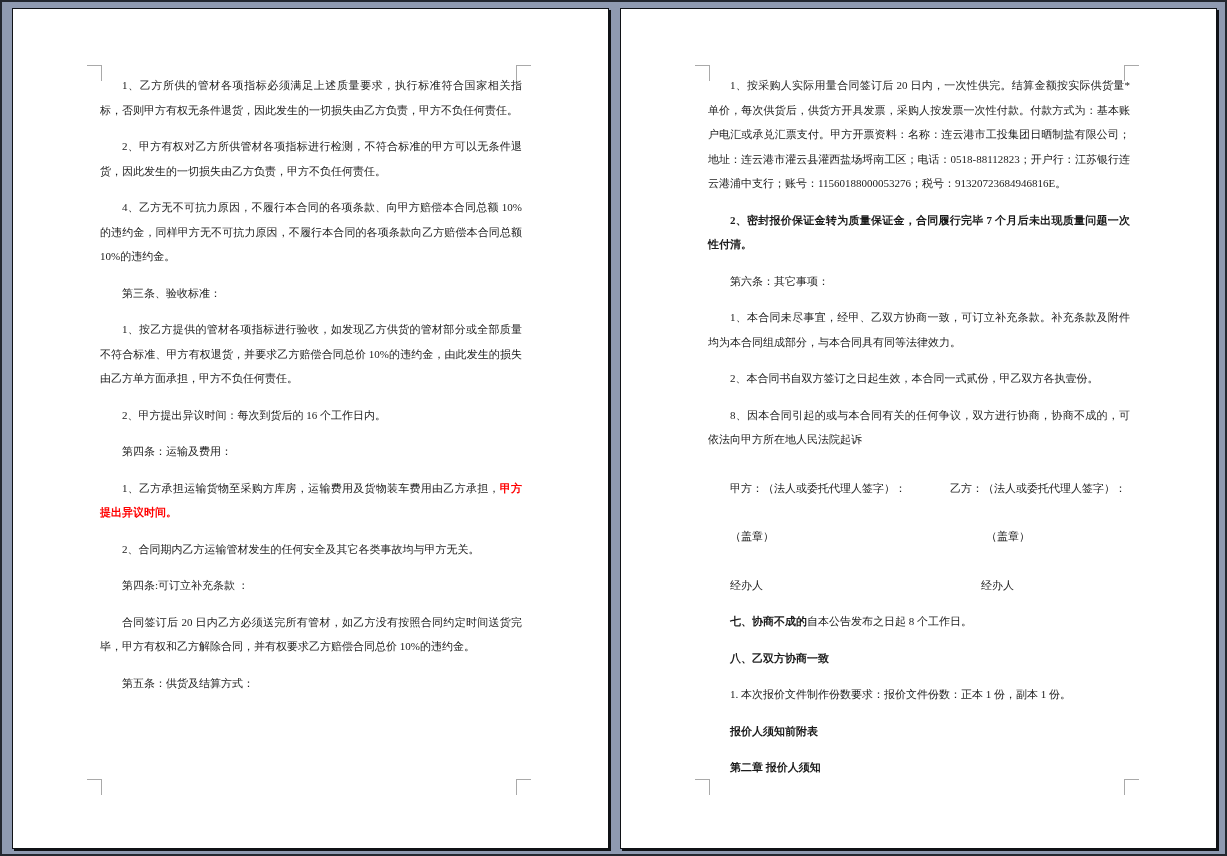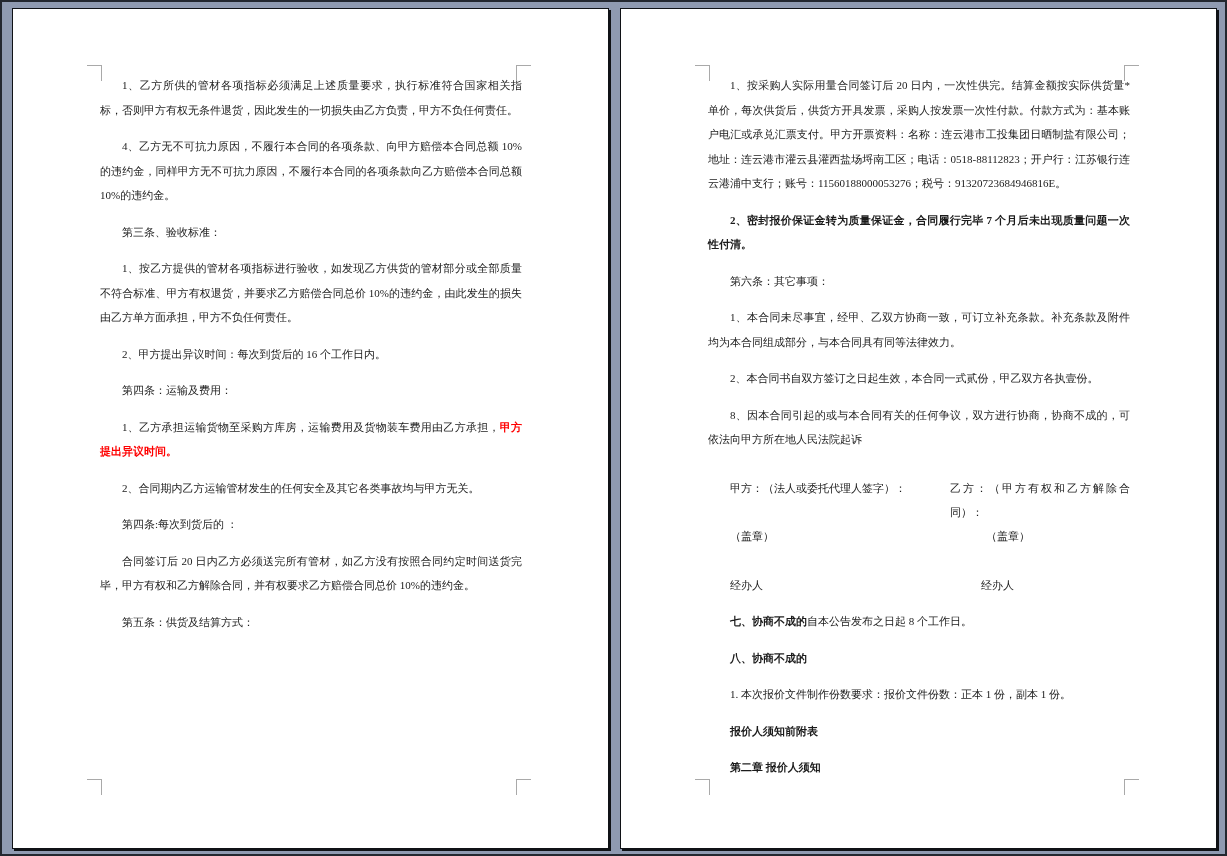--- a/index.html
+++ b/index.html
@@ -52,47 +52,48 @@
 </head>
 <body>
 
 <div class="page" id="page-1">
   <div class="mark l tl"></div>
   <div class="mark r tr"></div>
   <div class="mark l bl"></div>
   <div class="mark r br"></div>
   <div class="text-area">
       <div class="para"><span>1、乙方所供的管材各项指标必须满足上述质量要求，执行标准符合国家相关指标，否则甲方有权无条件退货，因此发生的一切损失由乙方负责，甲方不负任何责任。</span></div>
+      <div class="para"><span>2、甲方有权对乙方所供管材各项指标进行检测，不符合标准的甲方可以无条件退货，因此发生的一切损失由乙方负责，甲方不负任何责任。</span></div>
       <div class="para"><span>4、乙方无不可抗力原因，不履行本合同的各项条款、向甲方赔偿本合同总额 10%的违约金，同样甲方无不可抗力原因，不履行本合同的各项条款向乙方赔偿本合同总额 10%的违约金。</span></div>
       <div class="para"><span>第三条、验收标准：</span></div>
       <div class="para"><span>1、按乙方提供的管材各项指标进行验收，如发现乙方供货的管材部分或全部质量不符合标准、甲方有权退货，并要求乙方赔偿合同总价 10%的违约金，由此发生的损失由乙方单方面承担，甲方不负任何责任。</span></div>
       <div class="para"><span>2、甲方提出异议时间：每次到货后的 16 个工作日内。</span></div>
       <div class="para"><span>第四条：运输及费用：</span></div>
       <div class="para"><span>1、乙方承担运输货物至采购方库房，运输费用及货物装车费用由乙方承担，</span><span class="red">甲方提出异议时间。</span></div>
       <div class="para"><span>2、合同期内乙方运输管材发生的任何安全及其它各类事故均与甲方无关。</span></div>
-      <div class="para"><span>第四条:每次到货后的 ：</span></div>
+      <div class="para"><span>第四条:可订立补充条款 ：</span></div>
       <div class="para"><span>合同签订后 20 日内乙方必须送完所有管材，如乙方没有按照合同约定时间送货完毕，甲方有权和乙方解除合同，并有权要求乙方赔偿合同总价 10%的违约金。</span></div>
       <div class="para"><span>第五条：供货及结算方式：</span></div>
     </div>
 </div>
 
 <div class="page" id="page-2">
   <div class="mark l tl"></div>
   <div class="mark r tr"></div>
   <div class="mark l bl"></div>
   <div class="mark r br"></div>
   <div class="text-area">
       <div class="para"><span>1、按采购人实际用量合同签订后 20 日内，一次性供完。结算金额按实际供货量*单价，每次供货后，供货方开具发票，采购人按发票一次性付款。付款方式为：基本账户电汇或承兑汇票支付。甲方开票资料：名称：连云港市工投集团日晒制盐有限公司；地址：连云港市灌云县灌西盐场埒南工区；电话：0518-88112823；开户行：江苏银行连云港浦中支行；账号：11560188000053276；税号：91320723684946816E。</span></div>
       <div class="para"><span class="bold">2、密封报价保证金转为质量保证金，合同履行完毕 7 个月后未出现质量问题一次性付清。</span></div>
       <div class="para"><span>第六条：其它事项：</span></div>
       <div class="para"><span>1、本合同未尽事宜，经甲、乙双方协商一致，可订立补充条款。补充条款及附件均为本合同组成部分，与本合同具有同等法律效力。</span></div>
       <div class="para"><span>2、本合同书自双方签订之日起生效，本合同一式贰份，甲乙双方各执壹份。</span></div>
       <div class="para"><span>8、因本合同引起的或与本合同有关的任何争议，双方进行协商，协商不成的，可依法向甲方所在地人民法院起诉</span></div>
-      <div class="para cols"><span>甲方：（法人或委托代理人签字）：</span><span class="colr" style="left: 242px;">乙方：（甲方有权和乙方解除合同）：</span></div>
+      <div class="para cols"><span>甲方：（法人或委托代理人签字）：</span><span class="colr" style="left: 242px;">乙方：（法人或委托代理人签字）：</span></div>
       <div class="para cols"><span>（盖章）</span><span class="colr" style="left: 278px;">（盖章）</span></div>
       <div class="para cols"><span>经办人</span><span class="colr" style="left: 273px;">经办人</span></div>
       <div class="para"><span class="bold">七、协商不成的</span><span>自本公告发布之日起 8 个工作日。</span></div>
-      <div class="para"><span class="bold">八、协商不成的</span></div>
+      <div class="para"><span class="bold">八、乙双方协商一致</span></div>
       <div class="para"><span>1. 本次报价文件制作份数要求：报价文件份数：正本 1 份，副本 1 份。</span></div>
       <div class="para"><span class="bold">报价人须知前附表</span></div>
       <div class="para"><span class="bold">第二章  报价人须知</span></div>
     </div>
 </div>
 
 </body></html>

